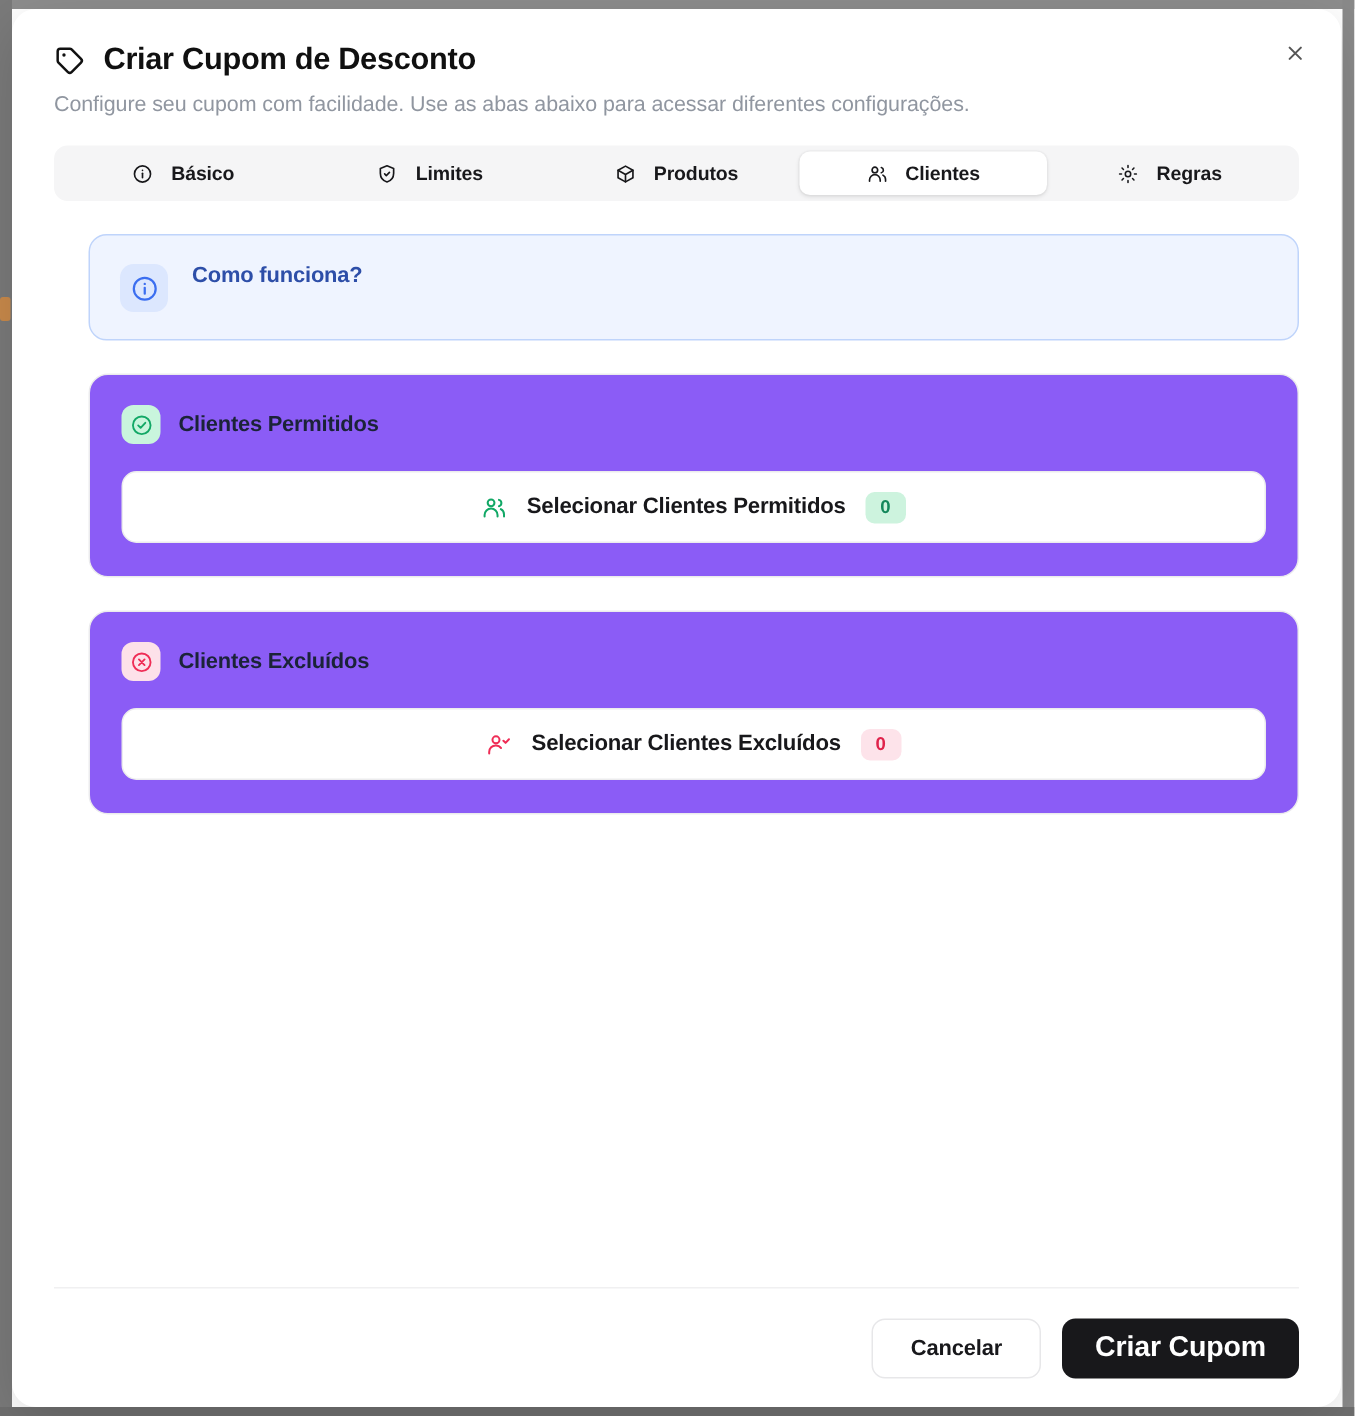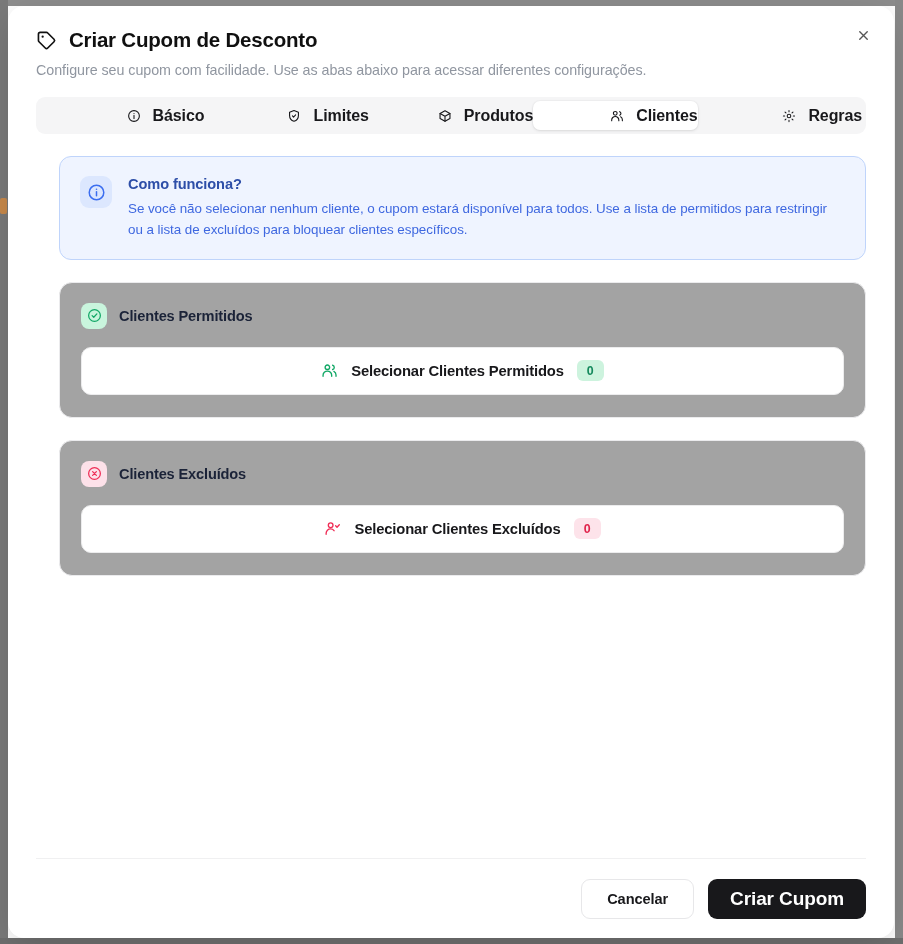--- a/index.html
+++ b/index.html
@@ -123,23 +123,23 @@
     display: flex;
     align-items: center;
     padding: 4px;
     gap: 0;
   }
   .tab {
     flex: 1;
     height: 29px;
     display: flex;
     align-items: center;
-    justify-content: flex-end;
+    justify-content: center;
     gap: 12px;
-    font-size: 16px;
+    font-size: 13px;
     font-weight: 600;
     color: #18181b;
     border: none;
     background: transparent;
     border-radius: 7px;
     cursor: pointer;
     letter-spacing: -0.1px;
     font-family: "Liberation Sans", sans-serif;
   }
   .tab .tab-ic { display: flex; align-items: center; }
@@ -193,21 +193,21 @@
     color: #3f68e0;
     max-width: 722px;
     letter-spacing: -0.05px;
   }
 
   
   .sel-card {
     margin-top: 22px;
     border: 1px solid #ebebed;
     border-radius: 13px;
-    background: #a3a3a3;
+    background: #8b5cf6;
     padding: 20px 21px 22px 21px;
   }
   .sel-head {
     display: flex;
     align-items: center;
     gap: 12px;
   }
   .sel-badge-ico {
     width: 26px; height: 26px;
     border-radius: 8px;
@@ -402,21 +402,20 @@
     <div id="info-banner">
       <span class="info-ico">
         <svg viewBox="0 0 24 24" fill="none" stroke="currentColor" stroke-width="1.9" stroke-linecap="round">
           <circle cx="12" cy="12" r="9.2"></circle>
             <path d="M12 11.2v5"></path>
             <circle cx="12" cy="7.9" r="1" fill="currentColor" stroke="none"></circle>
         </svg>
       </span>
       <div class="info-text">
         <div id="info-title">Como funciona?</div>
-        <div id="info-desc">Se você não selecionar nenhum cliente, o cupom estará disponível para todos. Use a lista de permitidos para restringir ou a lista de excluídos para bloquear clientes específicos.</div>
       </div>
     </div>
 
     <div class="sel-card">
       <div class="sel-head">
         <span class="sel-badge-ico allow">
           <svg viewBox="0 0 24 24" fill="none" stroke="currentColor" stroke-width="2" stroke-linecap="round" stroke-linejoin="round">
             <circle cx="12" cy="12" r="9.4"></circle>
               <path d="M8.2 12.2l2.6 2.6 5-5.4"></path>
           </svg>

